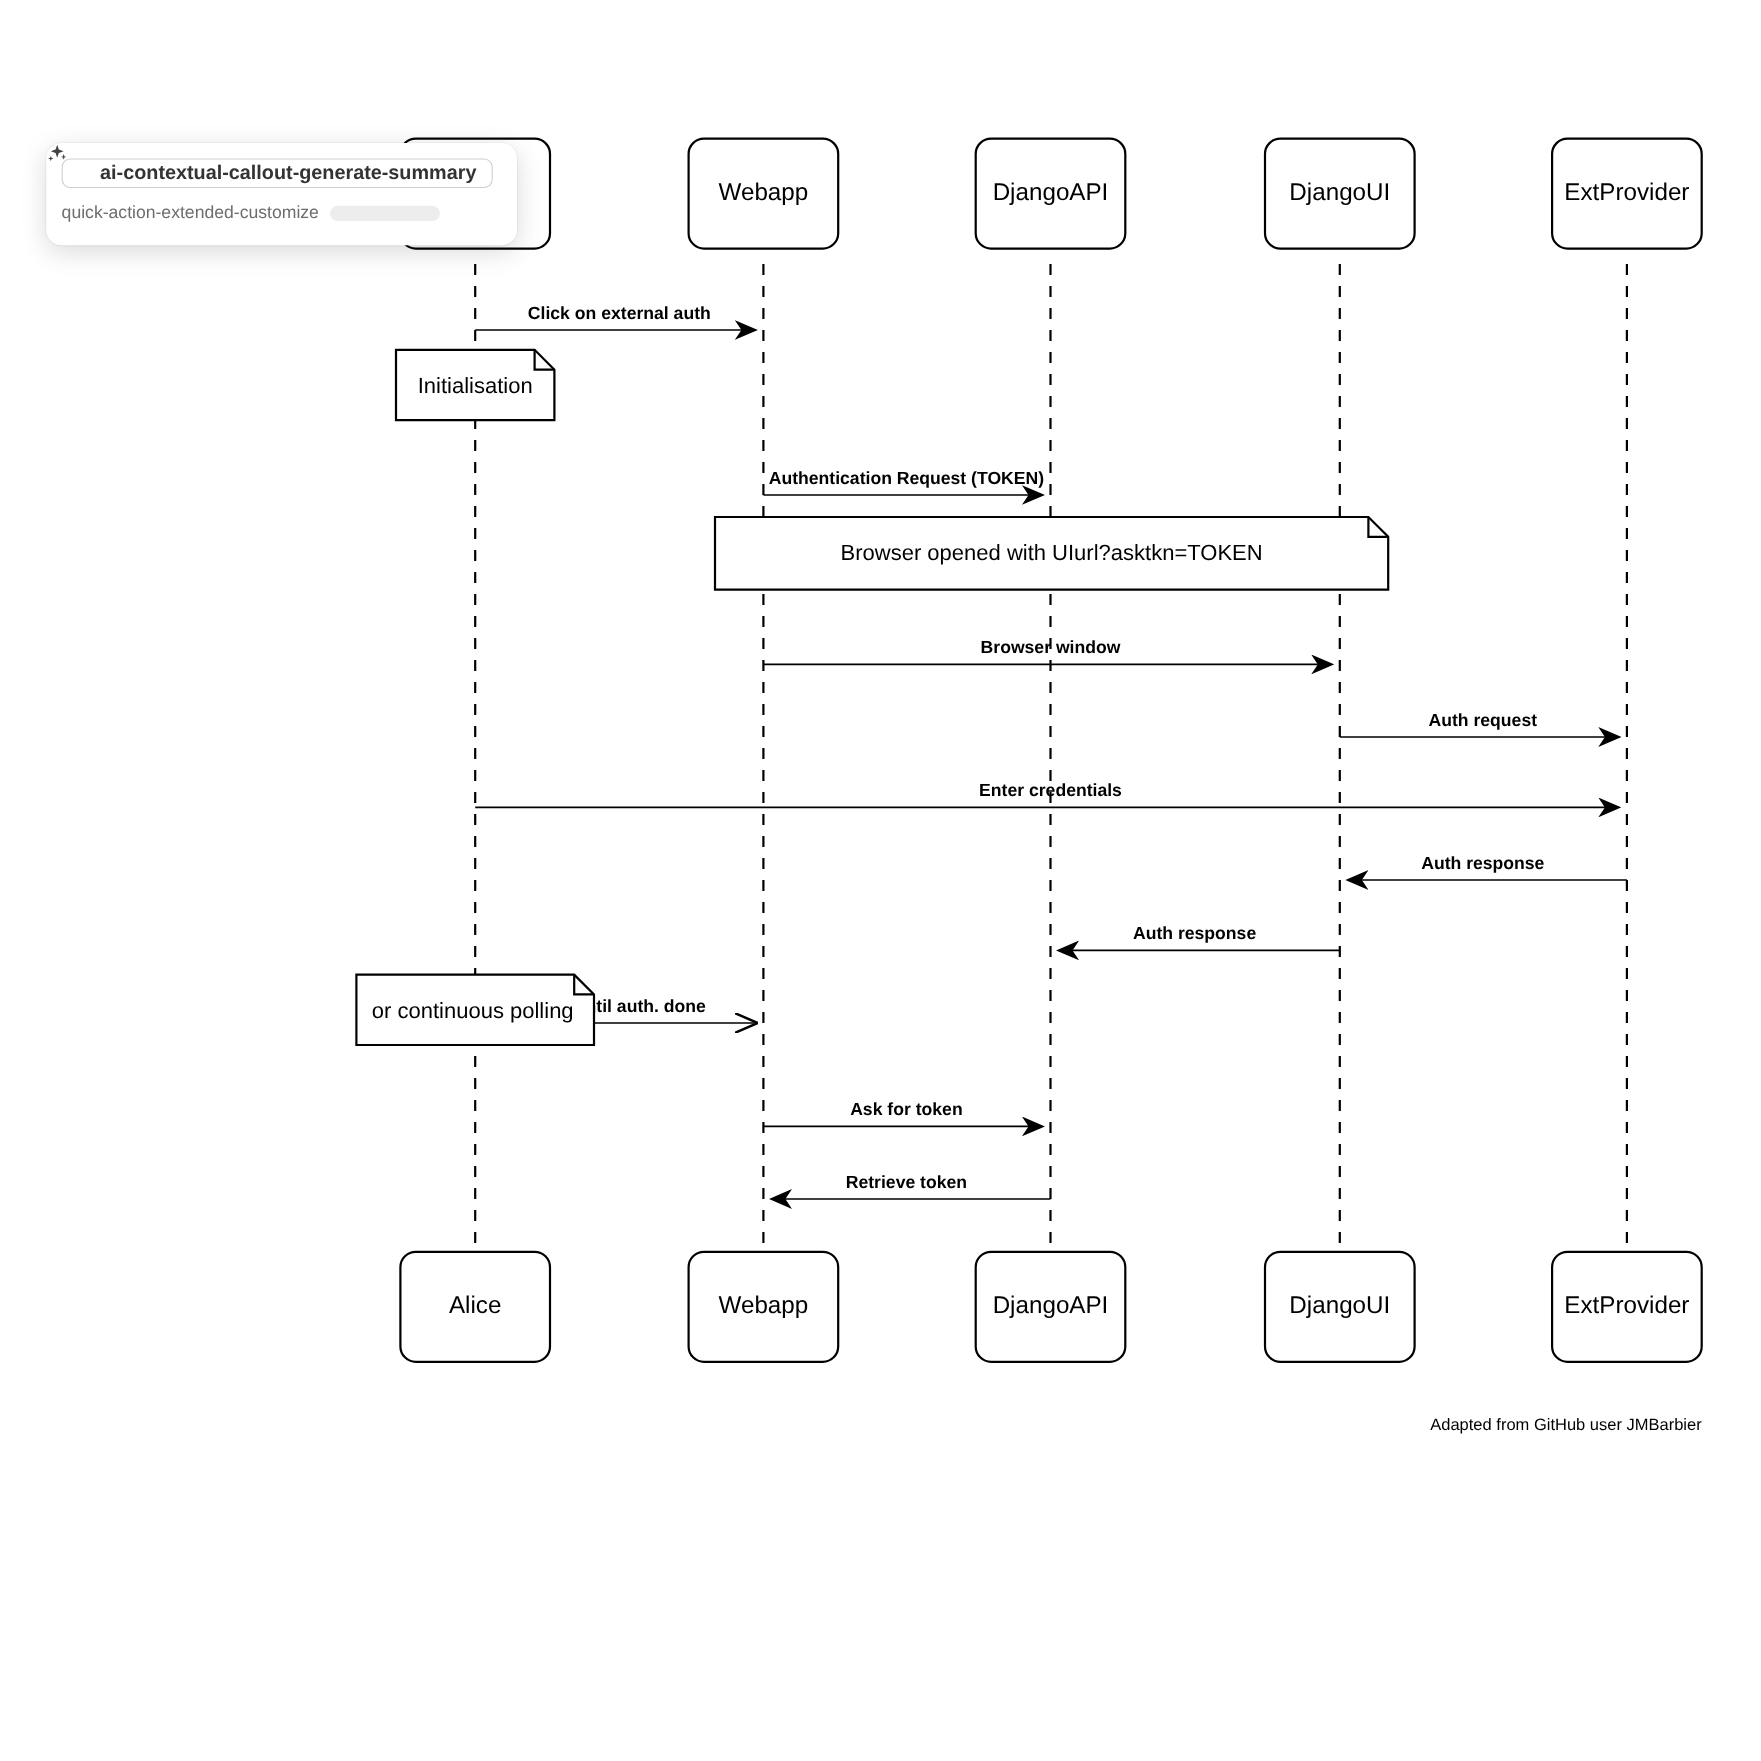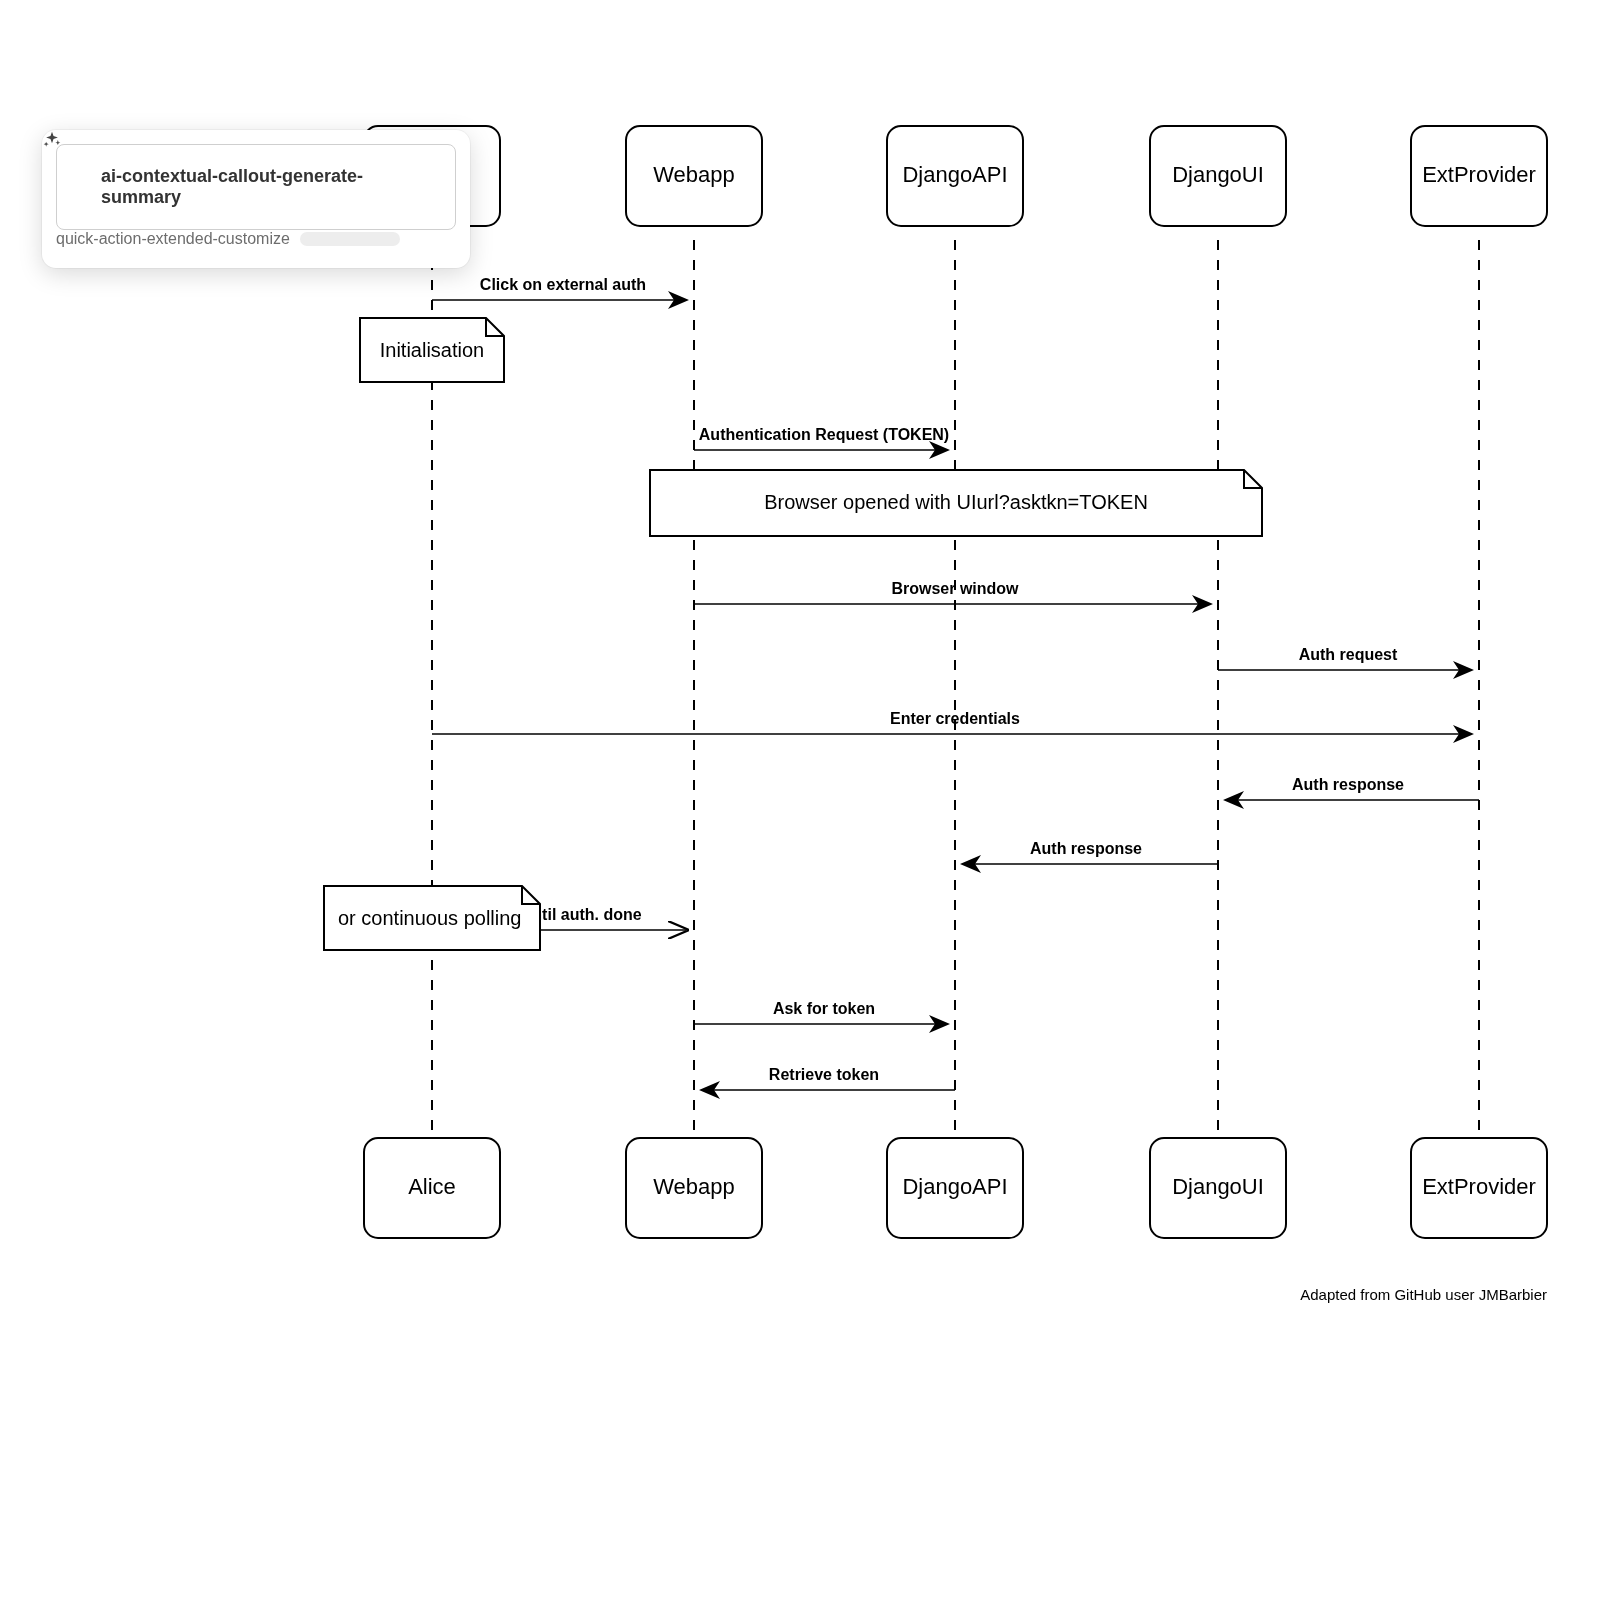--- a/index.html
+++ b/index.html
@@ -7,22 +7,22 @@
   .actor-box{fill:#fff;stroke:#000;stroke-width:2;rx:14;ry:14}
   .actor-text{font-size:22px;font-weight:400;text-anchor:middle;dominant-baseline:middle}
   .lifeline{stroke:#000;stroke-width:2;stroke-dasharray:10 10}
   .msg-line{stroke:#000;stroke-width:1.5}
   .msg-text{font-size:16px;font-weight:600;text-anchor:middle}
   .note-box{fill:#fff;stroke:#000;stroke-width:2}
   .note-text{font-size:20px;text-anchor:middle;dominant-baseline:middle}
   .note-text-left{font-size:20px;text-anchor:start;dominant-baseline:middle}
   .credit{font-size:15px;text-anchor:end}
   .callout{position:absolute;left:42px;top:130px;background:#fff;border-radius:14px;box-shadow:0 6px 24px rgba(0,0,0,.15),0 0 0 1px rgba(0,0,0,.04);padding:14px 14px 20px 14px;width:400px}
-  .callout-btn{display:flex;align-items:center;gap:10px;border:1.5px solid #cfcfcf;border-radius:8px;padding:21px 14px;font-size:18px;font-weight:700;color:#333;cursor:pointer;width:fit-content}
-  .callout-sub{display:flex;align-items:center;gap:10px}
+  .callout-btn{display:flex;align-items:center;border:1.5px solid #cfcfcf;border-radius:8px;padding:2px 14px;font-size:18px;font-weight:700;color:#333;cursor:pointer;width:fit-content}
+  .callout-sub{margin-top:14px;display:flex;align-items:center;gap:10px}
   .pill{background:#ededed;border-radius:14px;height:14px;width:100px}
   .sub-label{font-size:16px;color:#6d6d6d}
   .sparkle{width:20px;height:20px;display:inline-block}
 </style>
 </head>
 <body>
 
 <svg width="1601" height="1601">
   <defs>
     <marker id="arrow" markerWidth="14" markerHeight="12" refX="12" refY="6" orient="auto">

